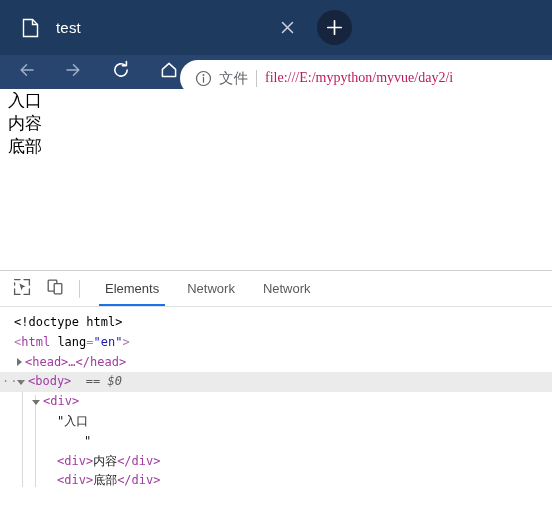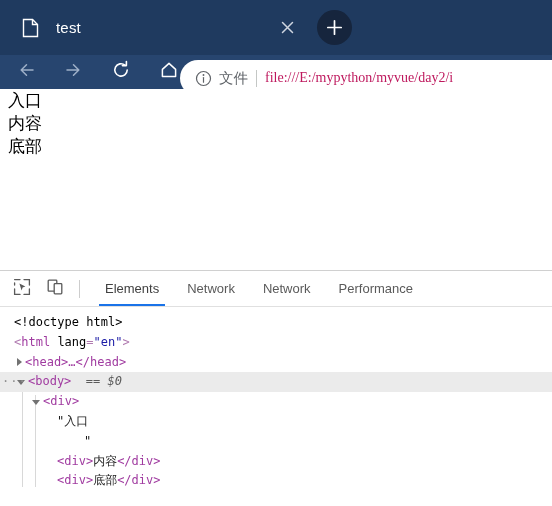--- a/index.html
+++ b/index.html
@@ -406,23 +406,20 @@
       <div class="dt-tabs">
         <div class="dt-tab active">
           <span>Elements</span>
         </div>
         <div class="dt-tab">
           <span>Network</span>
         </div>
         <div class="dt-tab">
           <span>Network</span>
         </div>
-        <div class="dt-tab">
-          <span>Performance</span>
-        </div>
       </div>
     </div>
 
     <div class="dom-tree">
 
       <div class="guide" style="left:22px; top:68px; height:112px;"></div>
       <div class="guide" style="left:35px; top:88px; height:92px;"></div>
 
       <div class="dom-row">
         <span class="indent" style="width:14px"></span>

